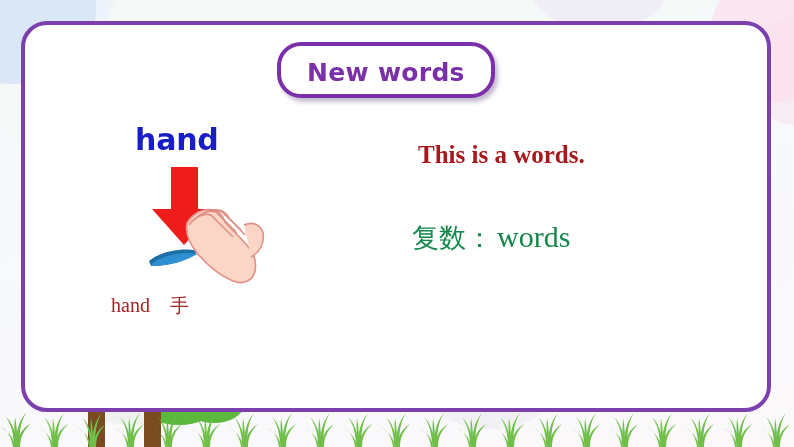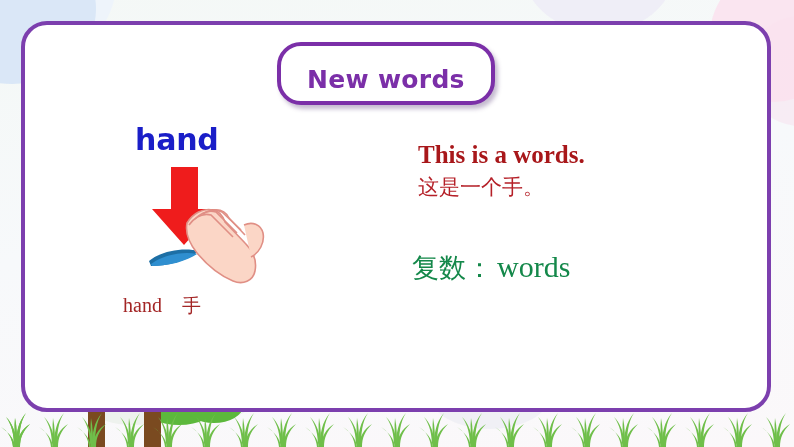--- a/index.html
+++ b/index.html
@@ -119,21 +119,21 @@
     border-radius: 26px;
     background: #ffffff;
   }
 
   
   #title-pill {
     position: absolute;
     left: 252px;
     top: 17px;
     box-sizing: border-box;
-    padding: 21px 26px 8px 26px;
+    padding: 14px 26px 8px 26px;
     border: 4px solid #7b2fa8;
     border-radius: 24px;
     background: #ffffff;
     box-shadow: 3px 4px 4px rgba(90, 60, 120, .35);
   }
   #title-text {
     font-family: "DejaVu Sans", sans-serif;
     font-size: 25px;
     font-weight: bold;
     color: #7b2fa8;
@@ -160,21 +160,21 @@
   }
   #illustration {
     position: relative;
     width: 200px;
     height: 120px;
     margin-top: 10px;
     margin-left: 46px;
   }
   #caption-row {
     margin-top: 8px;
-    margin-left: 28px;
+    margin-left: 16px;
     font-family: "Liberation Serif", serif;
     font-size: 20px;
     color: #a32525;
     white-space: nowrap;
   }
   #caption-row .cap-cn {
     margin-left: 20px;
     font-family: "DejaVu Sans", sans-serif;
     font-size: 19px;
   }
@@ -317,21 +317,20 @@
         </svg>
       </div>
 
       <div id="caption-row">
         <span>hand</span><span class="cap-cn">手</span>
       </div>
     </div>
 
     <div id="right-col">
       <div id="sentence-en">This is a words.</div>
-      <div id="sentence-cn">这是一个手。</div>
 
       <div id="plural-row">
         <span id="plural-label">复数：</span><span id="plural-value">words</span>
       </div>
     </div>
 
   </div>
 </div>
 
 </body></html>

